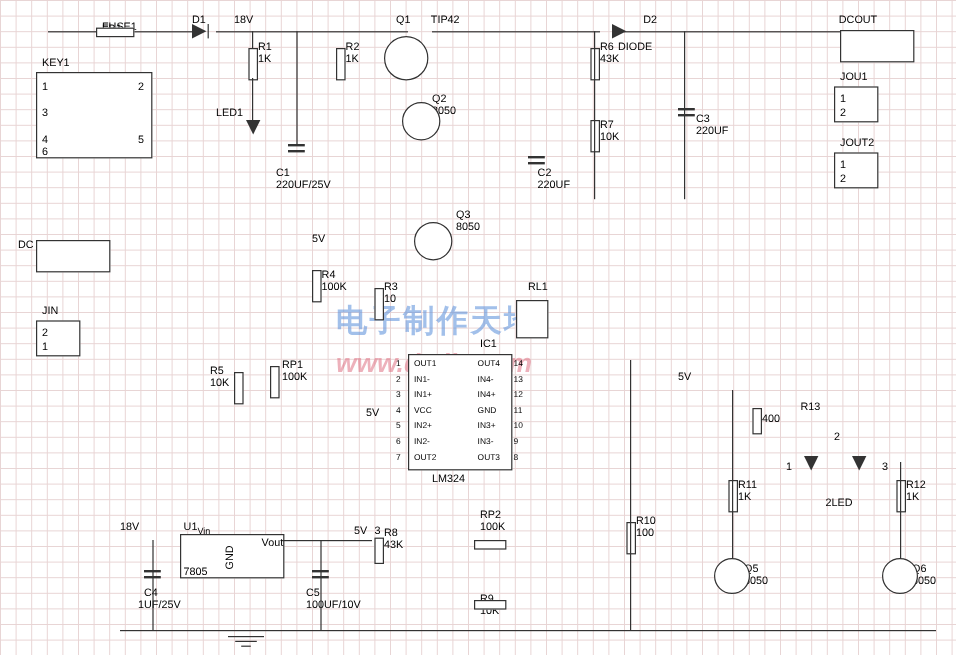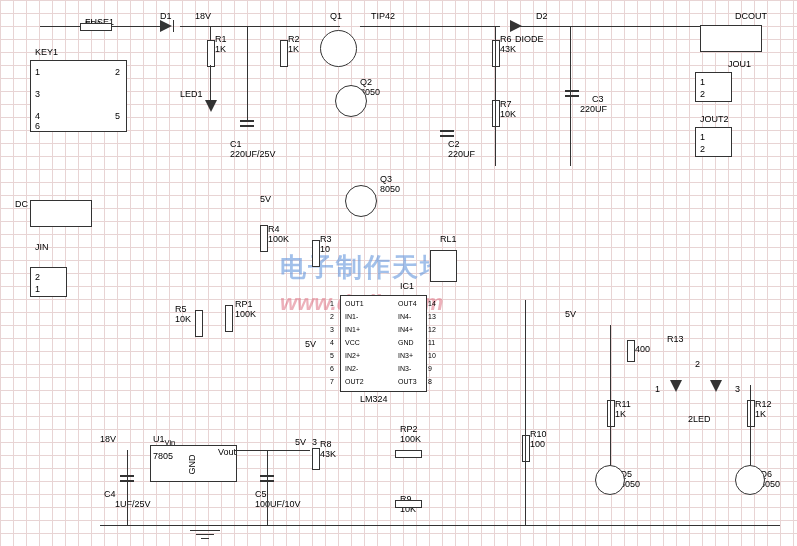--- a/index.html
+++ b/index.html
@@ -67,21 +67,21 @@
 <div class="lbl" style="left:230px;top:140px">C1</div>
 <div class="lbl" style="left:230px;top:150px">220UF/25V</div>
 <div class="capplate" style="left:240px;top:120px;width:14px;height:2px"></div>
 <div class="capplate" style="left:240px;top:125px;width:14px;height:2px"></div>
 
 <div class="lbl" style="left:288px;top:35px">R2</div>
 <div class="lbl" style="left:288px;top:45px">1K</div>
 <div class="res" style="left:280px;top:40px;width:6px;height:25px"></div>
 
 <div class="lbl" style="left:330px;top:12px">Q1</div>
-<div class="lbl" style="left:371px;top:12px">TIP42</div>
+<div class="lbl" style="left:359px;top:12px">TIP42</div>
 <div class="trans-c" style="left:320px;top:30px;width:35px;height:35px"></div>
 
 <div class="lbl" style="left:360px;top:78px">Q2</div>
 <div class="lbl" style="left:360px;top:88px">8050</div>
 <div class="trans-c" style="left:335px;top:85px;width:30px;height:30px"></div>
 
 <div class="lbl" style="left:380px;top:175px">Q3</div>
 <div class="lbl" style="left:380px;top:185px">8050</div>
 <div class="trans-c" style="left:345px;top:185px;width:30px;height:30px"></div>
 
@@ -95,42 +95,42 @@
 
 <div class="lbl" style="left:500px;top:35px">R6</div>
 <div class="lbl" style="left:515px;top:35px">DIODE</div>
 <div class="lbl" style="left:500px;top:45px">43K</div>
 <div class="res" style="left:492px;top:40px;width:6px;height:25px"></div>
 
 <div class="lbl" style="left:500px;top:100px">R7</div>
 <div class="lbl" style="left:500px;top:110px">10K</div>
 <div class="res" style="left:492px;top:100px;width:6px;height:25px"></div>
 
-<div class="lbl" style="left:592px;top:95px">C3</div>
+<div class="lbl" style="left:580px;top:95px">C3</div>
 <div class="lbl" style="left:580px;top:105px">220UF</div>
 <div class="capplate" style="left:565px;top:90px;width:14px;height:2px"></div>
 <div class="capplate" style="left:565px;top:95px;width:14px;height:2px"></div>
 
-<div class="lbl" style="left:735px;top:12px">DCOUT</div>
+<div class="lbl" style="left:699px;top:12px">DCOUT</div>
 <div class="box" style="left:700px;top:25px;width:60px;height:25px"></div>
 
-<div class="lbl" style="left:728px;top:60px">JOU1</div>
+<div class="lbl" style="left:700px;top:60px">JOU1</div>
 <div class="box" style="left:695px;top:72px;width:35px;height:28px"></div>
 <div class="lbl" style="left:700px;top:78px">1</div>
 <div class="lbl" style="left:700px;top:90px">2</div>
 
 <div class="lbl" style="left:700px;top:115px">JOUT2</div>
 <div class="box" style="left:695px;top:127px;width:35px;height:28px"></div>
 <div class="lbl" style="left:700px;top:133px">1</div>
 <div class="lbl" style="left:700px;top:145px">2</div>
 
 <div class="lbl" style="left:15px;top:200px">DC</div>
 <div class="box" style="left:30px;top:200px;width:60px;height:25px"></div>
 
-<div class="lbl" style="left:35px;top:243px">JIN</div>
+<div class="lbl" style="left:35px;top:255px">JIN</div>
 <div class="box" style="left:30px;top:267px;width:35px;height:28px"></div>
 <div class="lbl" style="left:35px;top:273px">2</div>
 <div class="lbl" style="left:35px;top:285px">1</div>
 
 <div class="lbl" style="left:260px;top:195px">5V</div>
 
 <div class="lbl" style="left:320px;top:235px">R3</div>
 <div class="lbl" style="left:320px;top:245px">10</div>
 <div class="res" style="left:312px;top:240px;width:6px;height:25px"></div>
 
@@ -183,25 +183,25 @@
 <div class="icpin" style="left:428px;top:339px">11</div>
 <div class="icpin" style="left:428px;top:352px">10</div>
 <div class="icpin" style="left:428px;top:365px">9</div>
 <div class="icpin" style="left:428px;top:378px">8</div>
 
 <div class="lbl" style="left:565px;top:310px">5V</div>
 
 <div class="lbl" style="left:100px;top:435px">18V</div>
 <div class="box" style="left:150px;top:445px;width:85px;height:35px"></div>
 <div class="lbl" style="left:153px;top:435px"><span>U1</span><sub>Vin</sub></div>
-<div class="lbl" style="left:153px;top:452px">7805</div>
+<div class="lbl" style="left:153px;top:472px">7805</div>
 <div class="lbl" style="left:182px;top:460px;transform:rotate(-90deg)">GND</div>
 <div class="lbl" style="left:218px;top:448px">Vout</div>
 
-<div class="lbl" style="left:104px;top:490px">C4</div>
+<div class="lbl" style="left:120px;top:490px">C4</div>
 <div class="lbl" style="left:115px;top:500px">1UF/25V</div>
 <div class="capplate" style="left:120px;top:475px;width:14px;height:2px"></div>
 <div class="capplate" style="left:120px;top:480px;width:14px;height:2px"></div>
 
 <div class="lbl" style="left:255px;top:490px">C5</div>
 <div class="lbl" style="left:255px;top:500px">100UF/10V</div>
 <div class="capplate" style="left:260px;top:475px;width:14px;height:2px"></div>
 <div class="capplate" style="left:260px;top:480px;width:14px;height:2px"></div>
 
 <div class="lbl" style="left:295px;top:438px">5V</div>

